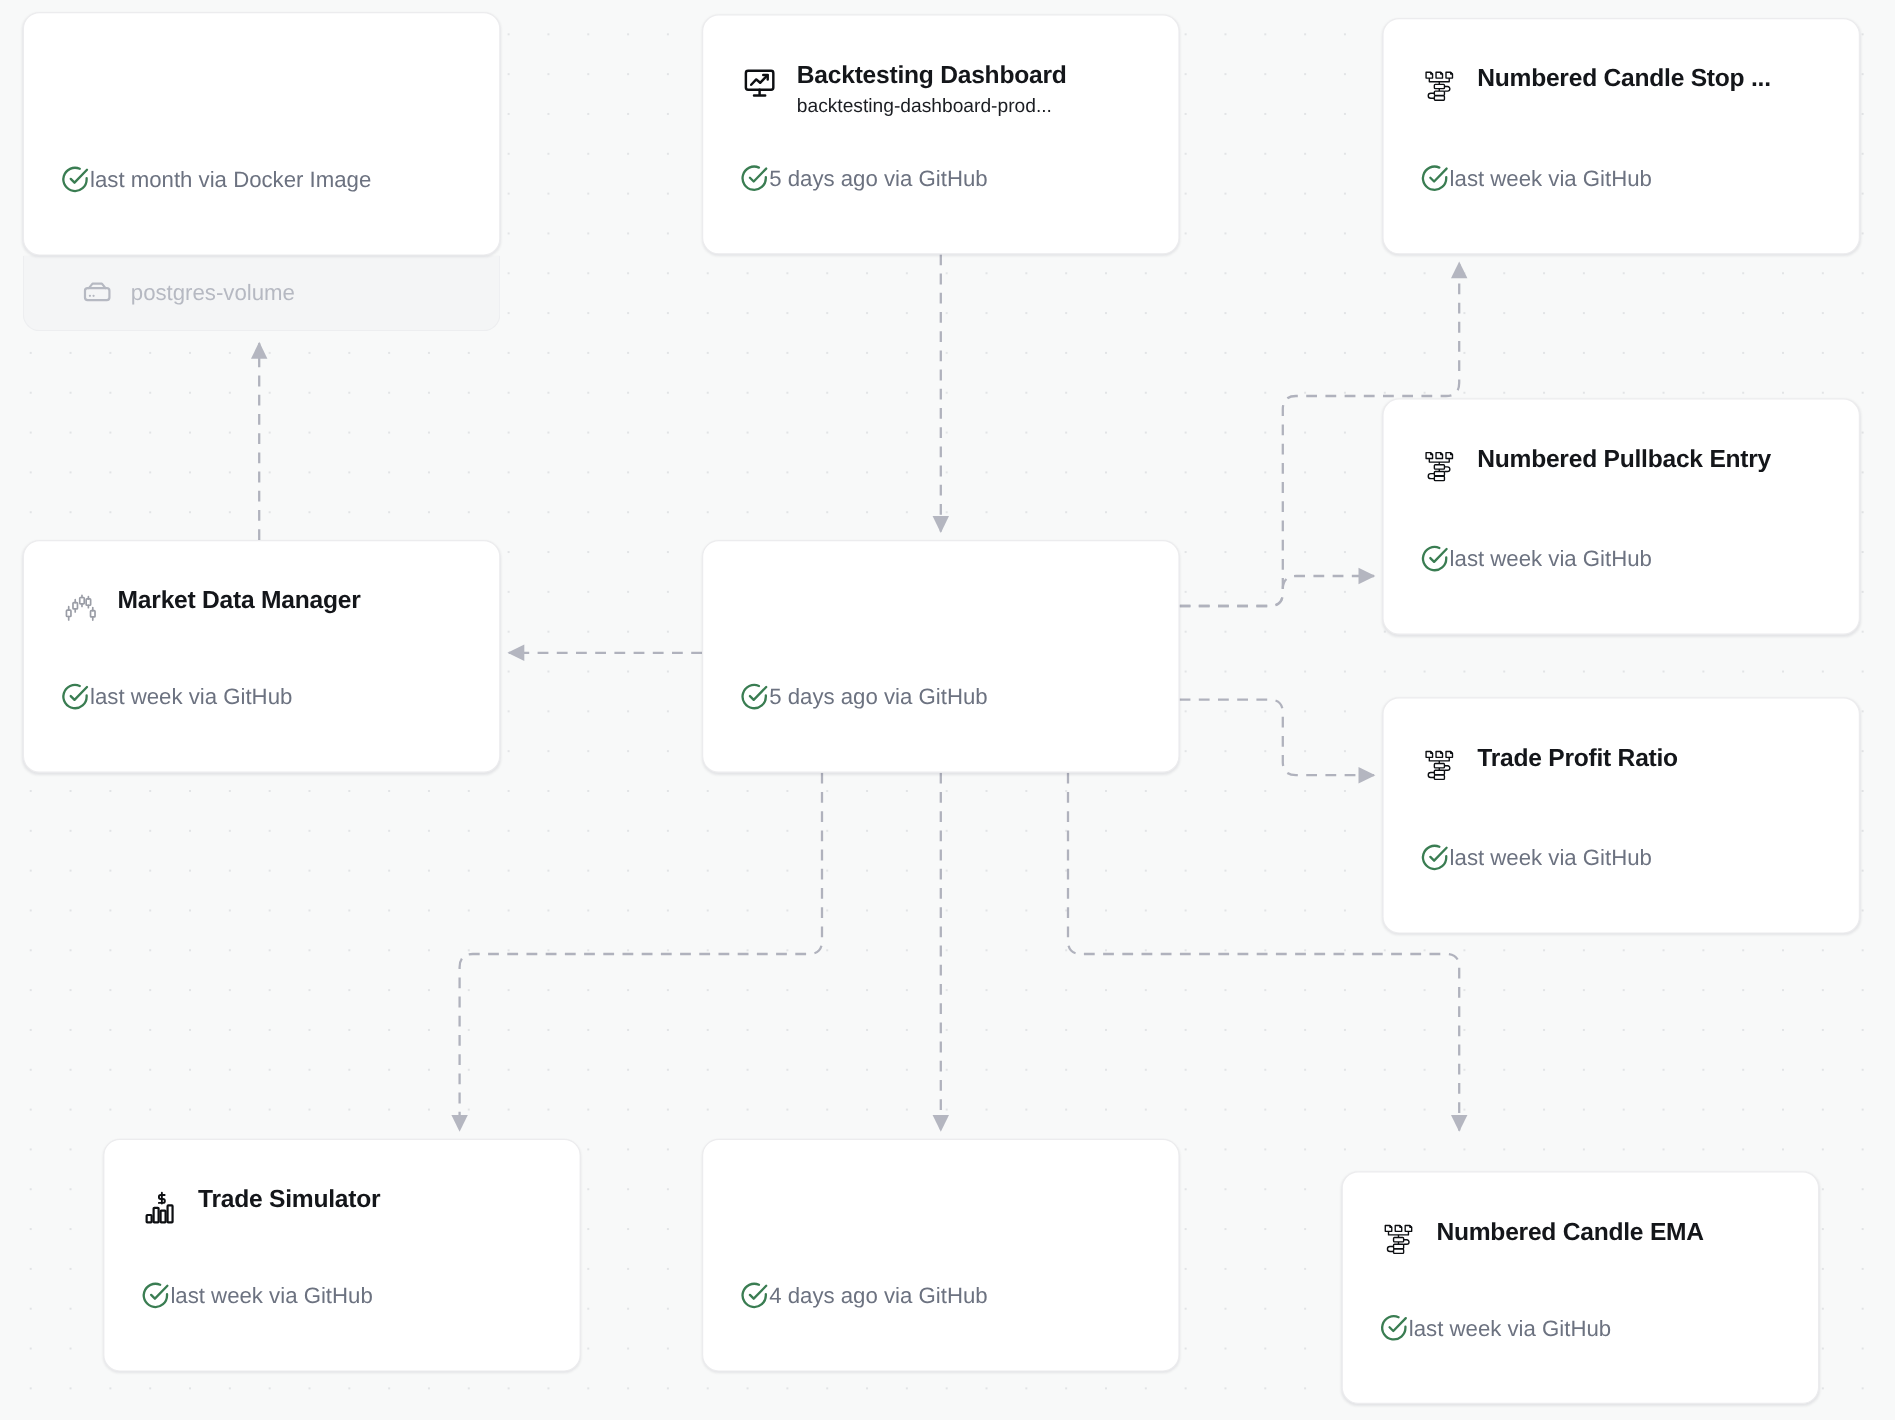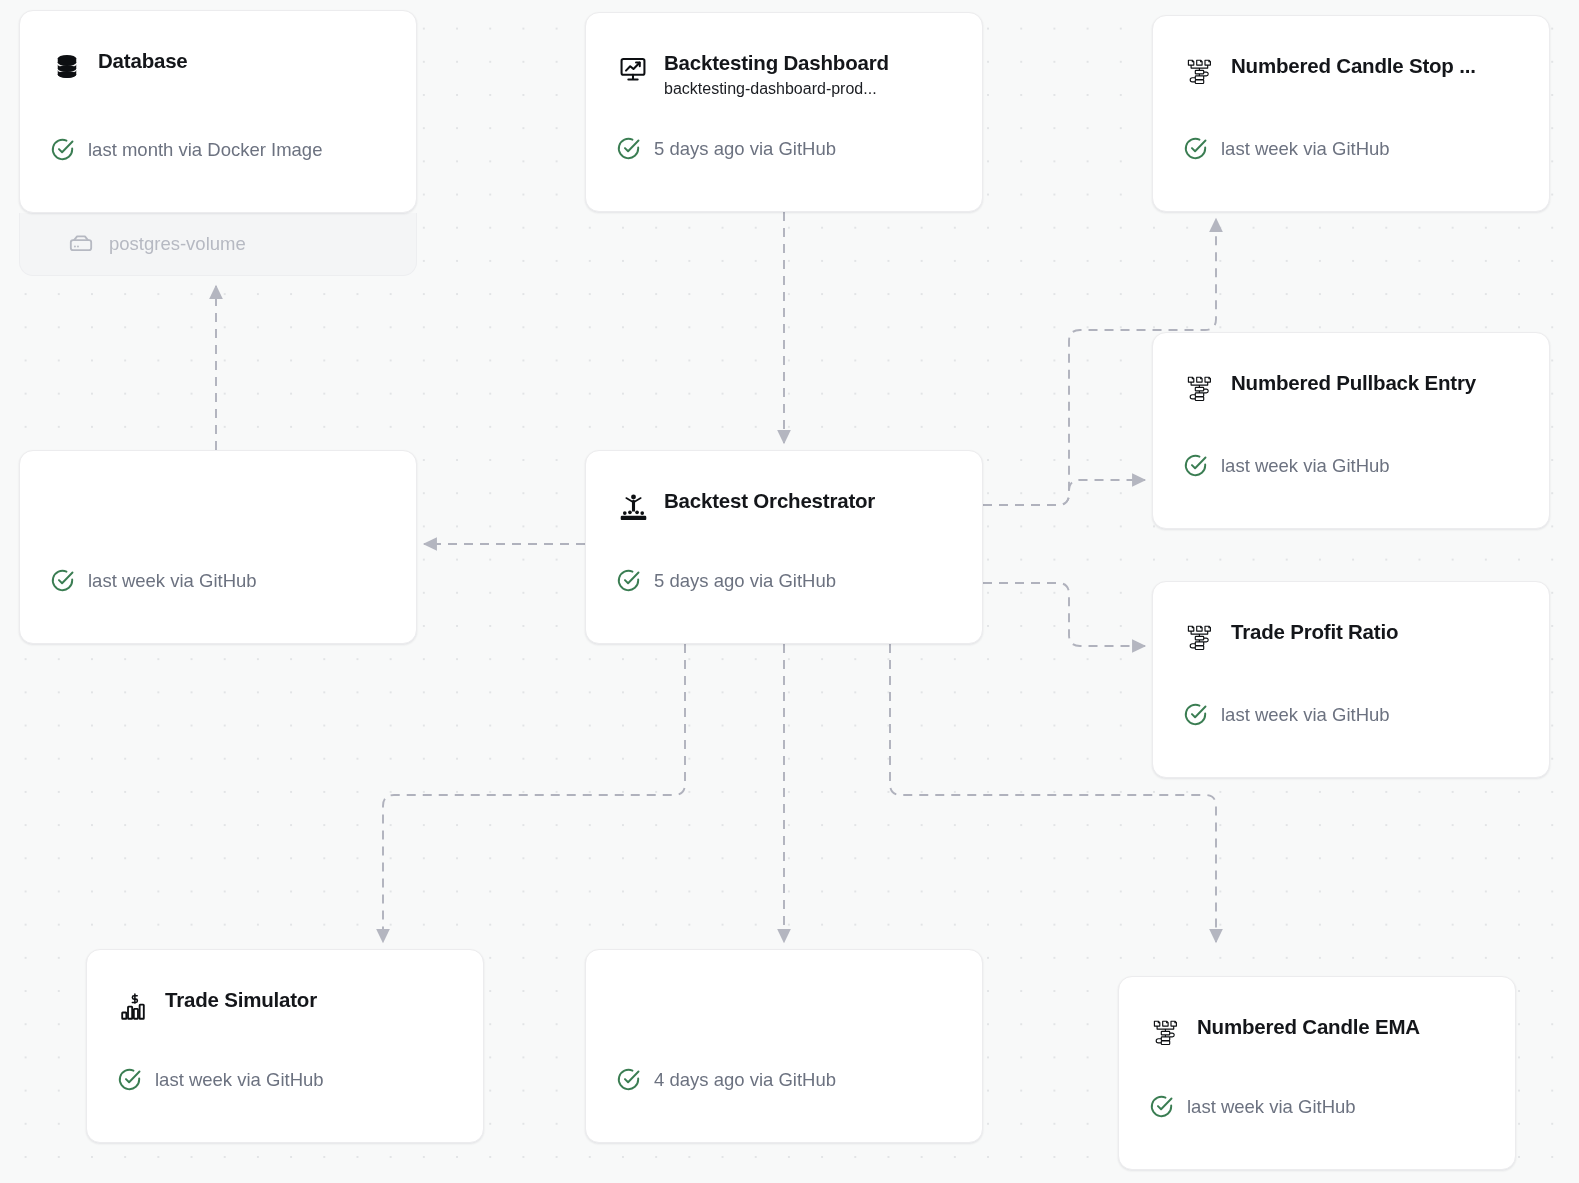--- a/index.html
+++ b/index.html
@@ -42,21 +42,21 @@
     letter-spacing:-0.2px;line-height:1.18;
     white-space:nowrap;overflow:hidden;text-overflow:ellipsis;
   }
   .node-sub{
     font-size:16px;color:#1b1d22;line-height:1.35;margin-top:3px;
     white-space:nowrap;overflow:hidden;text-overflow:ellipsis;
     font-weight:normal;
   }
   .node-status{
     position:absolute;left:30px;bottom:0;
-    display:flex;align-items:center;gap:13px;text-align:right;
+    display:flex;align-items:center;text-align:right;
   }
   .status-ico{width:25px;height:25px;flex:0 0 25px;display:flex;}
   .status-text{font-size:18.5px;color:#6c7280;white-space:nowrap;}
 
   
   .volume-strip{
     position:absolute;
     background:#f4f5f6;
     border:1px solid #edeef0;
     border-top:none;
@@ -95,39 +95,20 @@
     <span class="volume-ico">
         <svg width="26" height="26" viewBox="0 0 24 24" fill="none" stroke="#b6b9c2" stroke-width="1.7" stroke-linecap="round" stroke-linejoin="round">
       <path d="M4.6 8.4 h14.8 a2 2 0 0 1 2 2 v5.2 a2 2 0 0 1-2 2 H4.6 a2 2 0 0 1-2-2 v-5.2 a2 2 0 0 1 2-2 z"></path>
       <path d="M5.6 8.4 L8.4 4.9 h7.2 l2.8 3.5"></path>
       <path d="M6.4 14.3 h.02 M9.2 14.3 h.02"></path>
     </svg>
       </span>
     <span class="volume-text">postgres-volume</span>
   </div>
     <div class="node" style="left: 19px; top: 10px; width: 398px; height: 203px;">
-    <div class="node-head">
-      <span class="node-icon">
-          <svg width="30" height="30" viewBox="0 0 24 24" fill="none">
-      <ellipse cx="12" cy="5.2" rx="7.4" ry="2.9" fill="#0d0f12"></ellipse>
-      <path d="M4.6 5.2 v3.1 c0 1.6 3.3 2.9 7.4 2.9 s7.4-1.3 7.4-2.9 V5.2" fill="#0d0f12"></path>
-      <path d="M4.6 9.9 v3.1 c0 1.6 3.3 2.9 7.4 2.9 s7.4-1.3 7.4-2.9 V9.9" fill="#0d0f12"></path>
-      <path d="M4.6 14.6 v3.1 c0 1.6 3.3 2.9 7.4 2.9 s7.4-1.3 7.4-2.9 v-3.1" fill="#0d0f12"></path>
-      <ellipse cx="12" cy="9.9" rx="7.4" ry="2.6" fill="#ffffff" opacity="0.92"></ellipse>
-      <ellipse cx="12" cy="14.6" rx="7.4" ry="2.6" fill="#ffffff" opacity="0.92"></ellipse>
-      <ellipse cx="12" cy="8.4" rx="7.4" ry="2.7" fill="#0d0f12"></ellipse>
-      <ellipse cx="12" cy="13.3" rx="7.4" ry="2.7" fill="#0d0f12"></ellipse>
-      <ellipse cx="12" cy="18.0" rx="7.4" ry="2.7" fill="#0d0f12"></ellipse>
-    </svg>
-        </span>
-      <div class="titles">
-        <div class="node-title">Database</div>
-
-      </div>
-    </div>
     <div class="node-status" style="bottom: 50px;">
       <span class="status-ico">
           <svg width="25" height="25" viewBox="0 0 24 24" fill="none" stroke="#3a7d52" stroke-width="1.85" stroke-linecap="round" stroke-linejoin="round">
       <path d="M21.3 11.1 v.92 a9.3 9.3 0 1 1-5.5-8.5"></path>
       <path d="M8.6 11.6 L11.6 14.6 L21.6 4.3"></path>
     </svg>
         </span>
       <span class="status-text">last month via Docker Image</span>
     </div>
   </div>
@@ -185,50 +166,51 @@
       <span class="status-ico">
           <svg width="25" height="25" viewBox="0 0 24 24" fill="none" stroke="#3a7d52" stroke-width="1.85" stroke-linecap="round" stroke-linejoin="round">
       <path d="M21.3 11.1 v.92 a9.3 9.3 0 1 1-5.5-8.5"></path>
       <path d="M8.6 11.6 L11.6 14.6 L21.6 4.3"></path>
     </svg>
         </span>
       <span class="status-text">last week via GitHub</span>
     </div>
   </div>
     <div class="node" style="left: 19px; top: 450px; width: 398px; height: 194px;">
+    <div class="node-head">
+      <span class="node-icon">
+          <svg width="30" height="30" viewBox="0 0 32 32" fill="none" stroke="#9a9da6" stroke-width="1.5" stroke-linecap="round" stroke-linejoin="round">
+      <path d="M5.6 14.5 v3.0 M5.6 23.2 v3.0"></path>
+      <rect x="3.6" y="17.5" width="4.0" height="5.7" rx="0.7"></rect>
+      <path d="M11.4 8.2 v2.6 M11.4 16.5 v2.6"></path>
+      <rect x="9.4" y="10.8" width="4.0" height="5.7" rx="0.7"></rect>
+      <path d="M17.4 4.3 v2.0 M17.4 12.0 v2.2"></path>
+      <rect x="15.4" y="6.3" width="4.0" height="5.7" rx="0.7"></rect>
+      <path d="M23.1 5.4 v2.2 M23.1 13.2 v2.2"></path>
+      <rect x="21.1" y="7.6" width="4.0" height="5.6" rx="0.7"></rect>
+      <path d="M27.0 15.2 v2.8 M27.0 23.6 v2.8"></path>
+      <rect x="25.0" y="18.0" width="4.0" height="5.6" rx="0.7"></rect>
+    </svg>
+        </span>
+      <div class="titles">
+        <div class="node-title">Market Data Manager</div>
+
+      </div>
+    </div>
     <div class="node-status" style="bottom: 50px;">
       <span class="status-ico">
           <svg width="25" height="25" viewBox="0 0 24 24" fill="none" stroke="#3a7d52" stroke-width="1.85" stroke-linecap="round" stroke-linejoin="round">
       <path d="M21.3 11.1 v.92 a9.3 9.3 0 1 1-5.5-8.5"></path>
       <path d="M8.6 11.6 L11.6 14.6 L21.6 4.3"></path>
     </svg>
         </span>
       <span class="status-text">last week via GitHub</span>
     </div>
   </div>
     <div class="node" style="left: 585px; top: 450px; width: 398px; height: 194px;">
-    <div class="node-head">
-      <span class="node-icon">
-          <svg width="31" height="31" viewBox="0 0 32 32" fill="#0d0f12">
-      <circle cx="16" cy="5.1" r="2.5"></circle>
-      <path d="M16 8.0 c-1.0 0-1.6 .7-1.6 1.6 V20 h3.2 V9.6 c0-.9-.6-1.6-1.6-1.6 z"></path>
-      <path d="M15.4 9.3 L9.0 5.5 a.85 .85 0 0 0-.9 1.45 l7.3 4.4 z"></path>
-      <path d="M16.6 9.3 L23.0 5.5 a.85 .85 0 0 1 .9 1.45 l-7.3 4.4 z"></path>
-      <circle cx="7.0" cy="21.8" r="1.9"></circle>
-            <circle cx="12.3" cy="21.0" r="1.9"></circle>
-      <circle cx="19.7" cy="21.0" r="1.9"></circle>
-            <circle cx="25.0" cy="21.8" r="1.9"></circle>
-      <path d="M4.1 24.4 h23.8 a1.3 1.3 0 0 1 1.3 1.3 v2.2 a.9 .9 0 0 1-.9 .9 H3.7 a.9 .9 0 0 1-.9-.9 v-2.2 a1.3 1.3 0 0 1 1.3-1.3 z"></path>
-    </svg>
-        </span>
-      <div class="titles">
-        <div class="node-title">Backtest Orchestrator</div>
-
-      </div>
-    </div>
     <div class="node-status" style="bottom: 50px;">
       <span class="status-ico">
           <svg width="25" height="25" viewBox="0 0 24 24" fill="none" stroke="#3a7d52" stroke-width="1.85" stroke-linecap="round" stroke-linejoin="round">
       <path d="M21.3 11.1 v.92 a9.3 9.3 0 1 1-5.5-8.5"></path>
       <path d="M8.6 11.6 L11.6 14.6 L21.6 4.3"></path>
     </svg>
         </span>
       <span class="status-text">5 days ago via GitHub</span>
     </div>
   </div>

